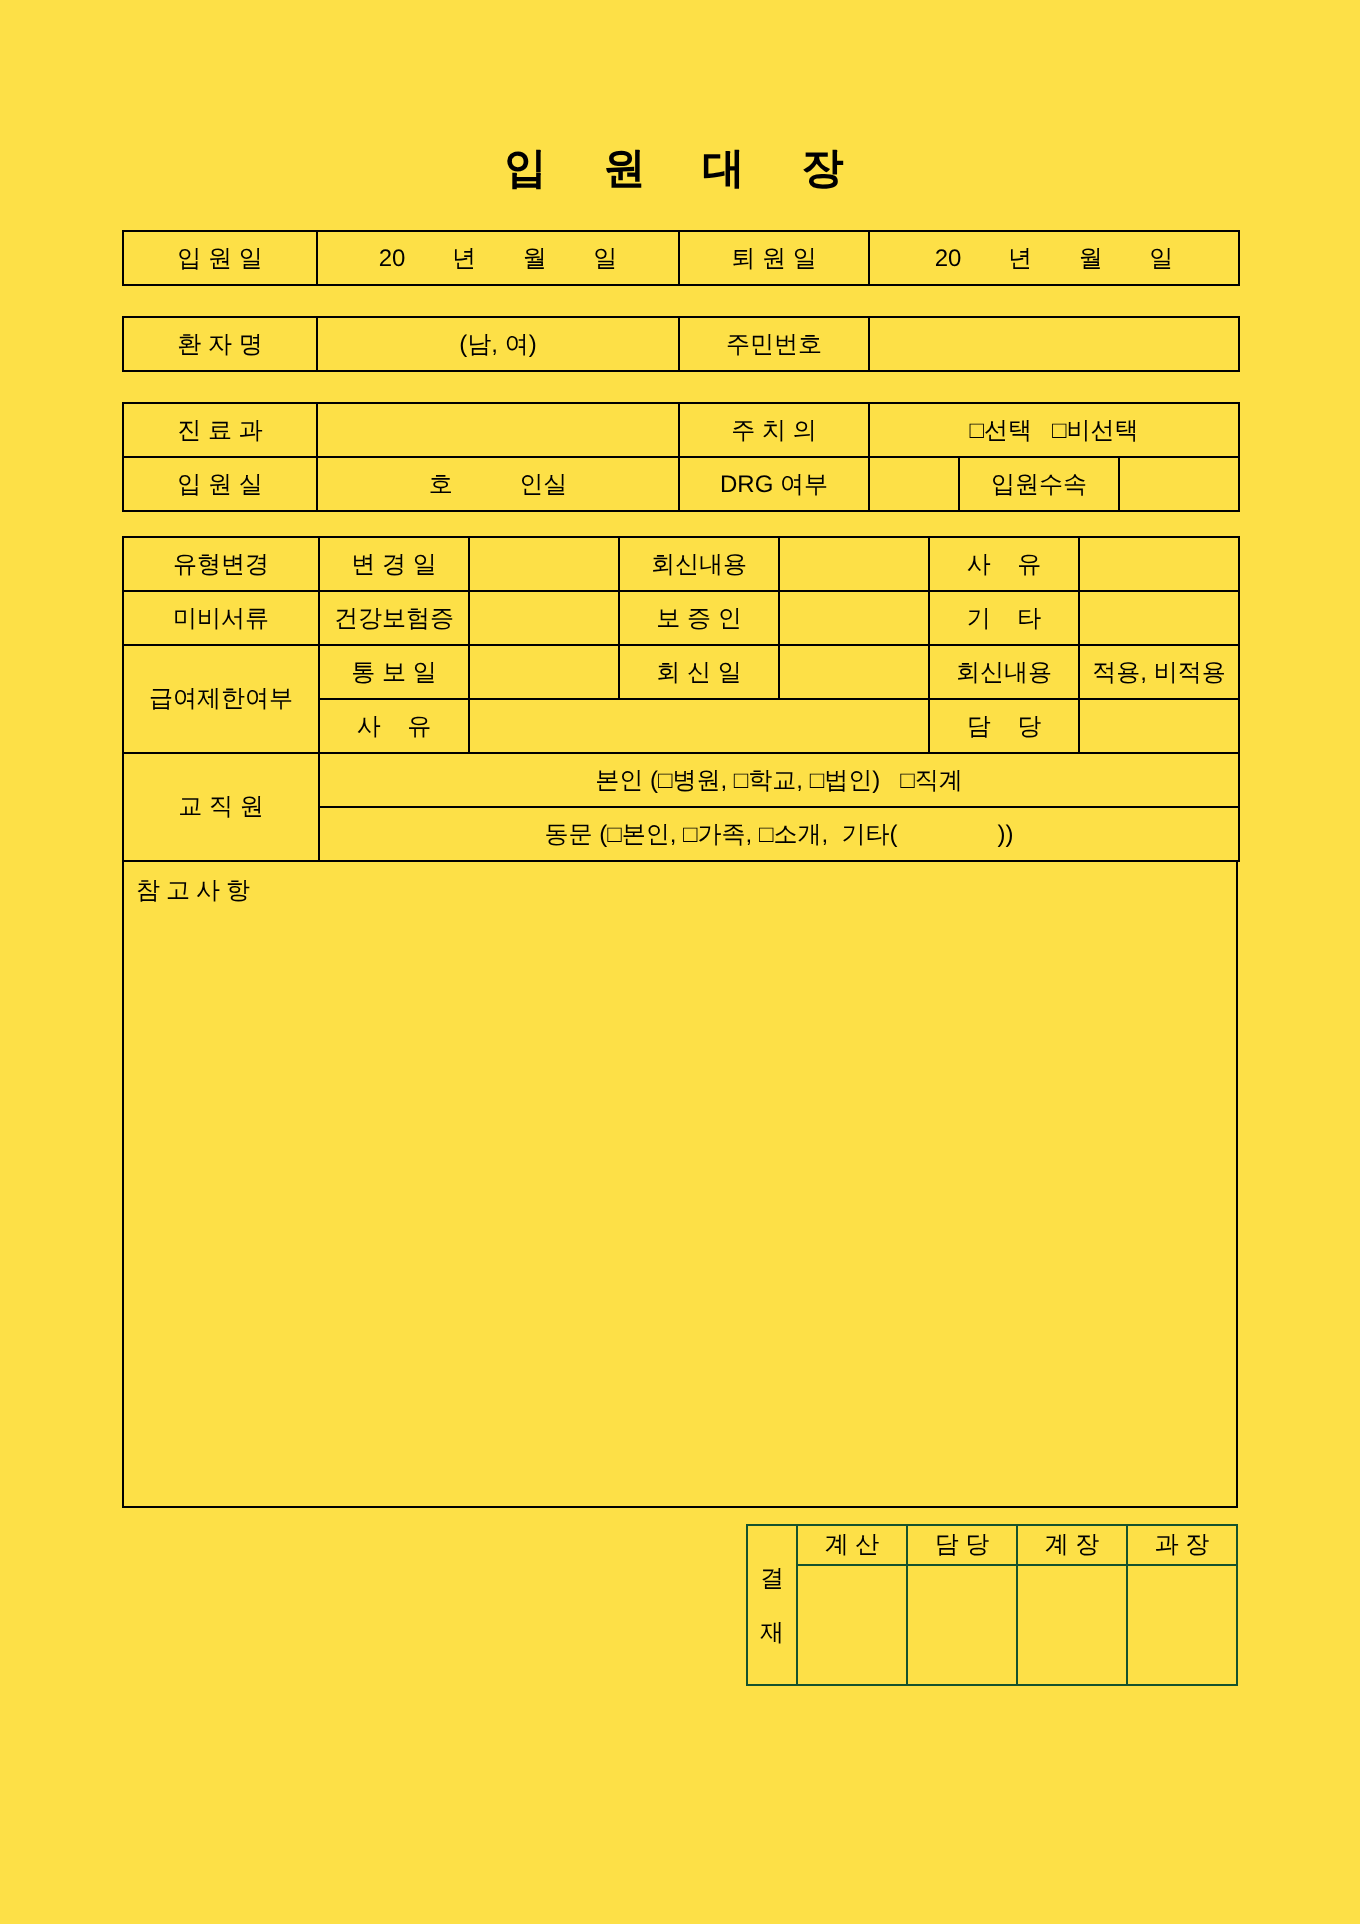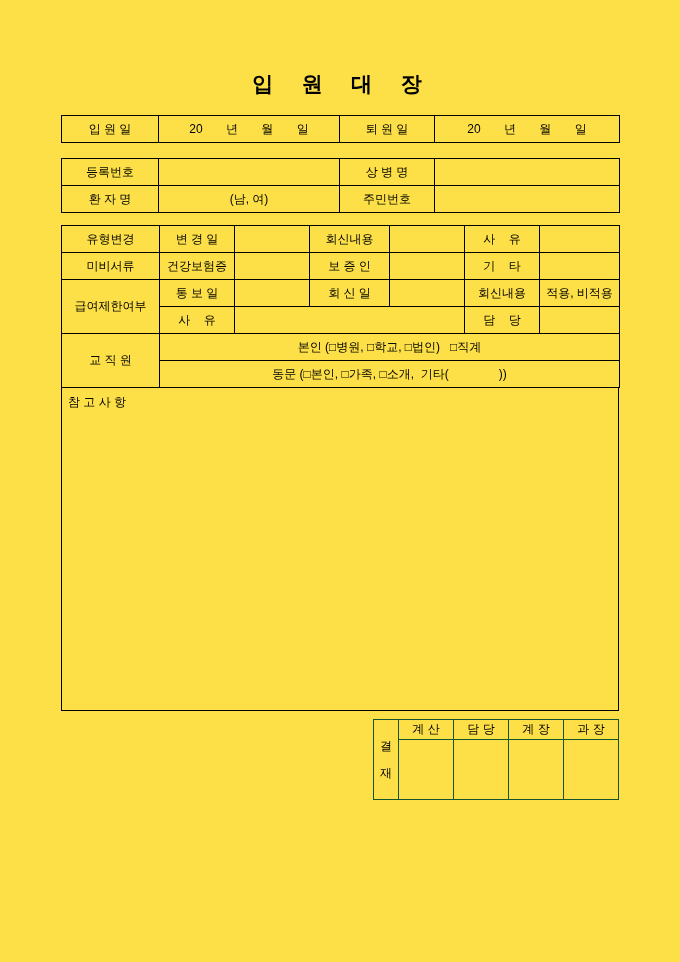--- a/index.html
+++ b/index.html
@@ -44,20 +44,21 @@
   td.right-val { text-align: right; padding-right: 8px; }
 
   .notes {
     margin-top: -1px;
     border: 1px solid #000;
     height: 324px;
     width: 558px;
     padding: 6px 6px;
     font-size: 12px;
     text-align: left;
+    font-family: Liberation Serif, serif;
   }
 
   table.approval {
     border-collapse: collapse;
     table-layout: fixed;
     width: 245px;
     margin-top: 8px;
     margin-left: auto;
   }
   table.approval td {
@@ -97,35 +98,55 @@
       </table>
 
     <table class="tbl t2">
       <colgroup>
           <col style="width:97px">
           <col style="width:181px">
           <col style="width:95px">
           <col style="width:185px">
         </colgroup>
       <tbody>
-          <tr>
-        <td>등록번호</td>
-        <td></td>
-        <td>상 병 명</td>
-        <td></td>
-      </tr>
       <tr>
         <td>환 자 명</td>
         <td>(남, 여)</td>
         <td>주민번호</td>
         <td></td>
       </tr>
     </tbody>
       </table>
 
+    <table class="tbl t3">
+      <colgroup>
+          <col style="width:97px">
+          <col style="width:181px">
+          <col style="width:95px">
+          <col style="width:45px">
+          <col style="width:80px">
+          <col style="width:60px">
+        </colgroup>
+      <tbody>
+          <tr>
+        <td>진 료 과</td>
+        <td></td>
+        <td>주 치 의</td>
+        <td colspan="3" class="right-val">□선택   □비선택</td>
+      </tr>
+      <tr>
+        <td>입 원 실</td>
+        <td>호          인실</td>
+        <td>DRG 여부</td>
+        <td></td>
+        <td>입원수속</td>
+        <td></td>
+      </tr>
+    </tbody>
+      </table>
 
     <table class="tbl t4">
       <colgroup>
           <col style="width:98px">
           <col style="width:75px">
           <col style="width:75px">
           <col style="width:80px">
           <col style="width:75px">
           <col style="width:75px">
           <col style="width:80px">

